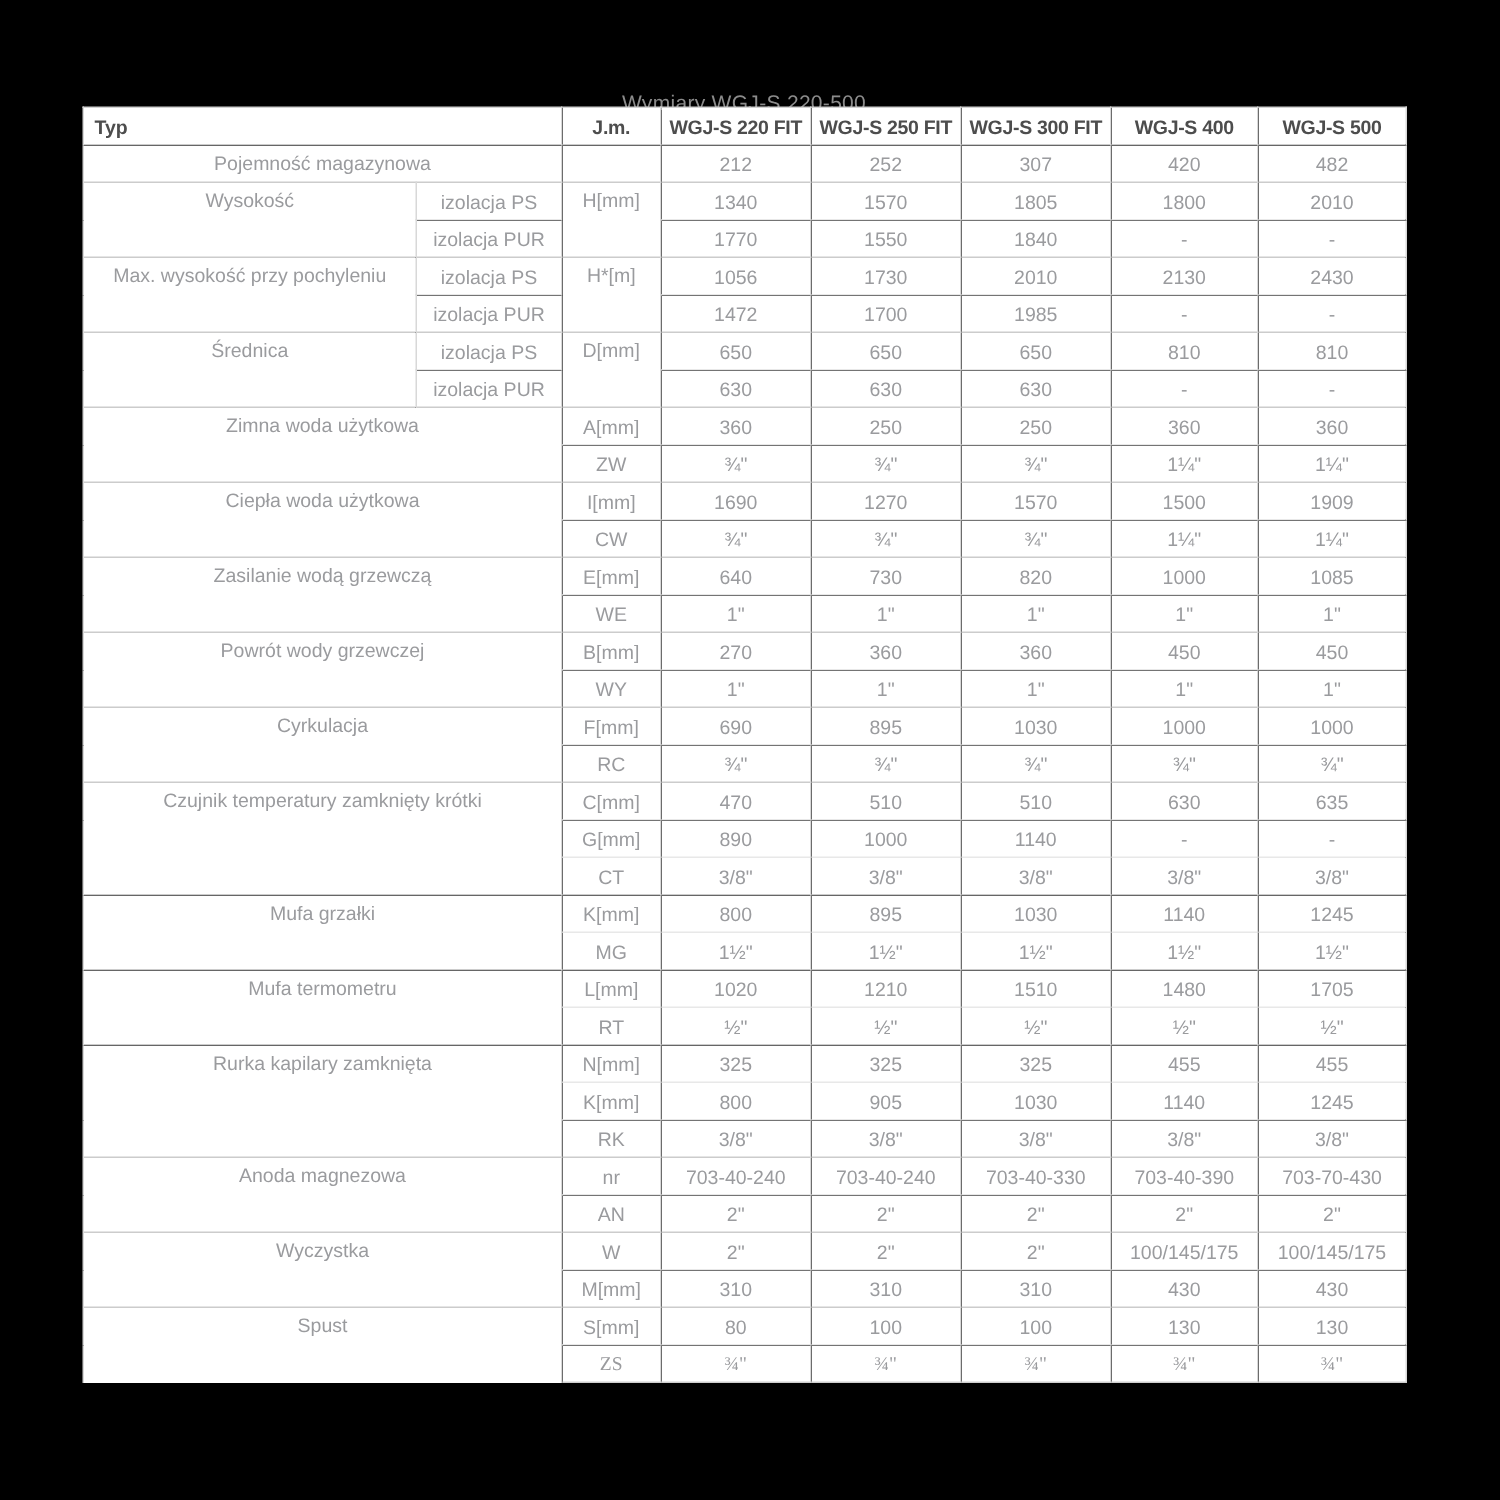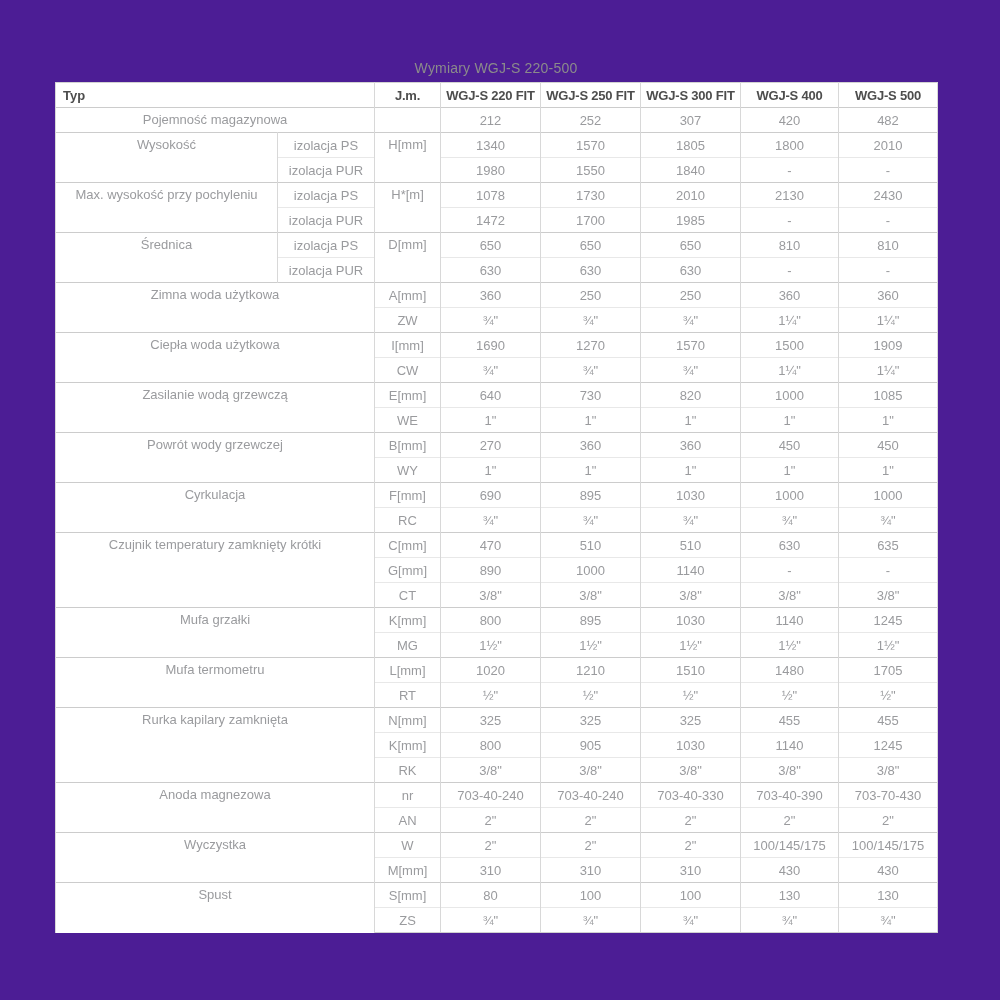--- a/index.html
+++ b/index.html
@@ -1,44 +1,44 @@
 <!DOCTYPE html>
 <html><head>
 <meta charset="utf-8">
 <style>
   html, body { margin:0; padding:0; background:#ffffff; }
   body {
     width:1000px; height:1000px;
     font-family:"Liberation Sans", sans-serif;
     -webkit-font-smoothing:antialiased;
   }
-  .page { position:relative; width:1000px; height:1000px; background:#4c1d95; overflow:hidden; }
+  .page { position:relative; width:1000px; height:1000px; background:#000000; overflow:hidden; }
 
   .table-title {
     position:absolute; left:55px; top:60px; width:882px;
     text-align:center; font-size:14px; color:#8b8b8b;
     letter-spacing:0.2px;
   }
 
   table.spec {
-    position:absolute; left:55px; top:82px; width:882px;
+    position:absolute; left:55px; top:71px; width:882px;
     border-collapse:collapse; table-layout:fixed;
     font-size:13px;
     padding-left:24px;
   }
   table.spec th, table.spec td {
     height:24px; padding:0 6px;
     border-left:1px solid #d8d8d8;
     border-right:1px solid #d8d8d8;
     border-top:1px solid #d8d8d8;
     border-bottom:none;
     overflow:hidden; white-space:nowrap;
     background:#fff;
   }
-  table.spec tr:last-child td { border-bottom:1px solid #cfcfcf; }
+  table.spec tr:last-child td { border-bottom:1px solid #cfcfcf;font-family:Liberation Serif, serif; }
 
   table.spec th {
     color:#4d4d4d; font-weight:bold; text-align:center;
     border-top:1px solid #d2d2d2;
     letter-spacing:-0.2px; padding:0 2px;
   }
   table.spec th.th-typ { text-align:left; padding-left:7px; letter-spacing:0; }
 
   table.spec td { color:#9a9b9e; text-align:center; }
   td.cell-label {
@@ -96,31 +96,31 @@
           <td class="cell-sub">izolacja PS</td>
           <td class="cell-unit unit-span" rowspan="2">H[mm]</td>
           <td class="cell-value">1340</td>
           <td class="cell-value">1570</td>
           <td class="cell-value">1805</td>
           <td class="cell-value">1800</td>
           <td class="cell-value">2010</td>
         </tr>
         <tr class="row-inner">
           <td class="cell-sub">izolacja PUR</td>
-          <td class="cell-value">1980</td>
+          <td class="cell-value">1770</td>
           <td class="cell-value">1550</td>
           <td class="cell-value">1840</td>
           <td class="cell-value">-</td>
           <td class="cell-value">-</td>
         </tr>
         <tr class="group-start">
           <td class="cell-label" rowspan="2">Max. wysokość przy pochyleniu</td>
           <td class="cell-sub">izolacja PS</td>
           <td class="cell-unit unit-span" rowspan="2">H*[m]</td>
-          <td class="cell-value">1078</td>
+          <td class="cell-value">1056</td>
           <td class="cell-value">1730</td>
           <td class="cell-value">2010</td>
           <td class="cell-value">2130</td>
           <td class="cell-value">2430</td>
         </tr>
         <tr class="row-inner">
           <td class="cell-sub">izolacja PUR</td>
           <td class="cell-value">1472</td>
           <td class="cell-value">1700</td>
           <td class="cell-value">1985</td>

